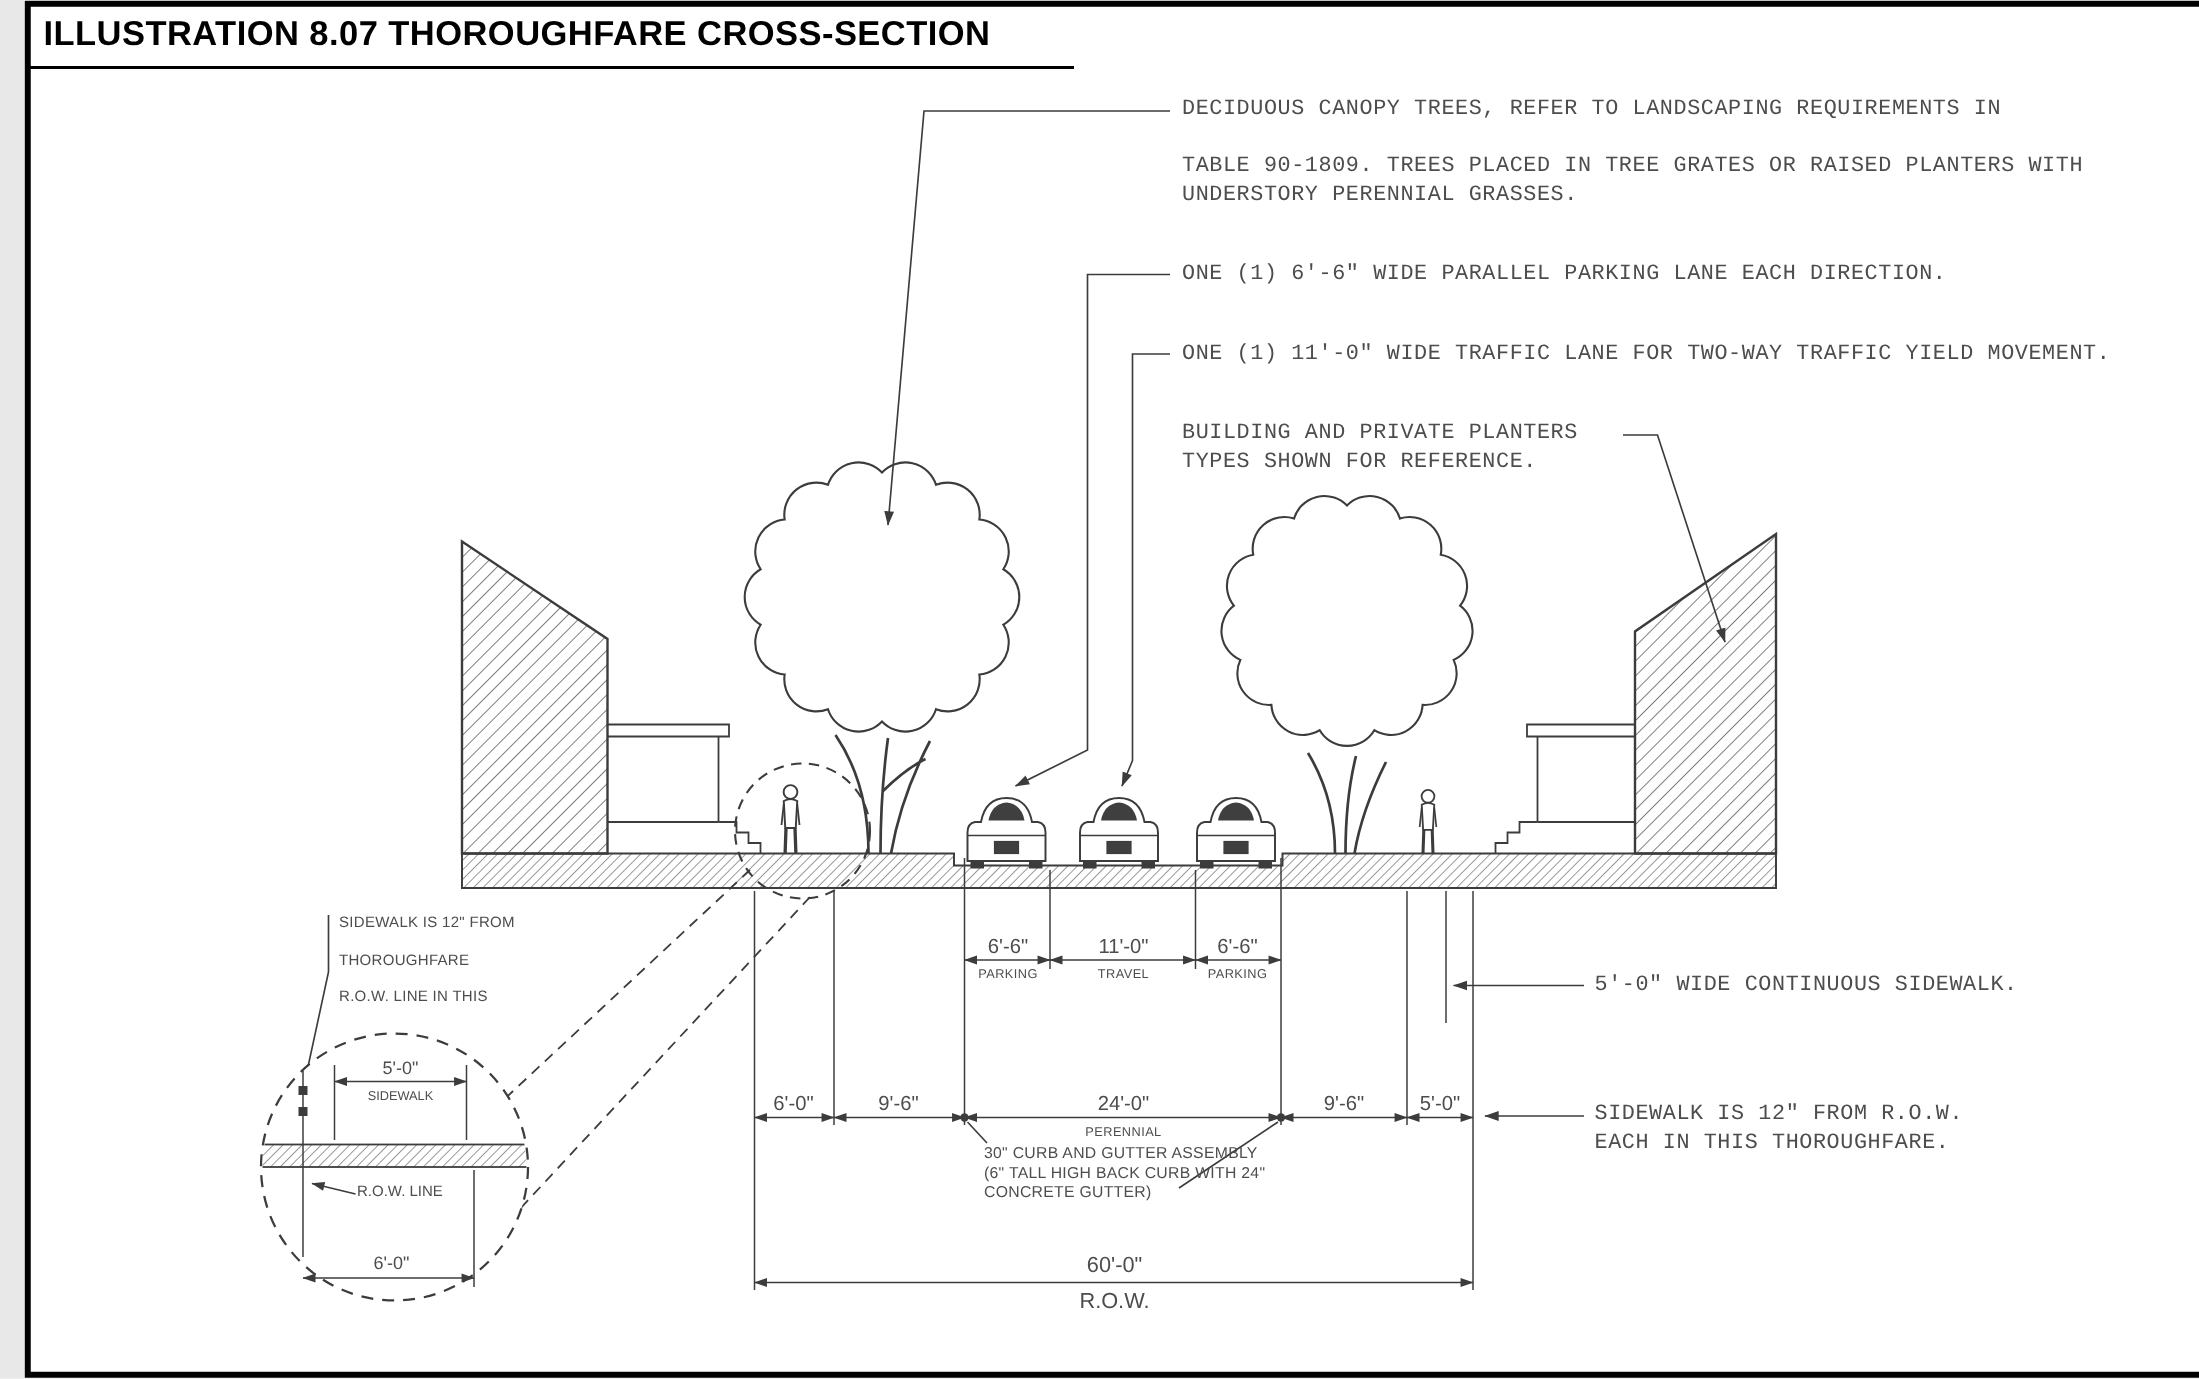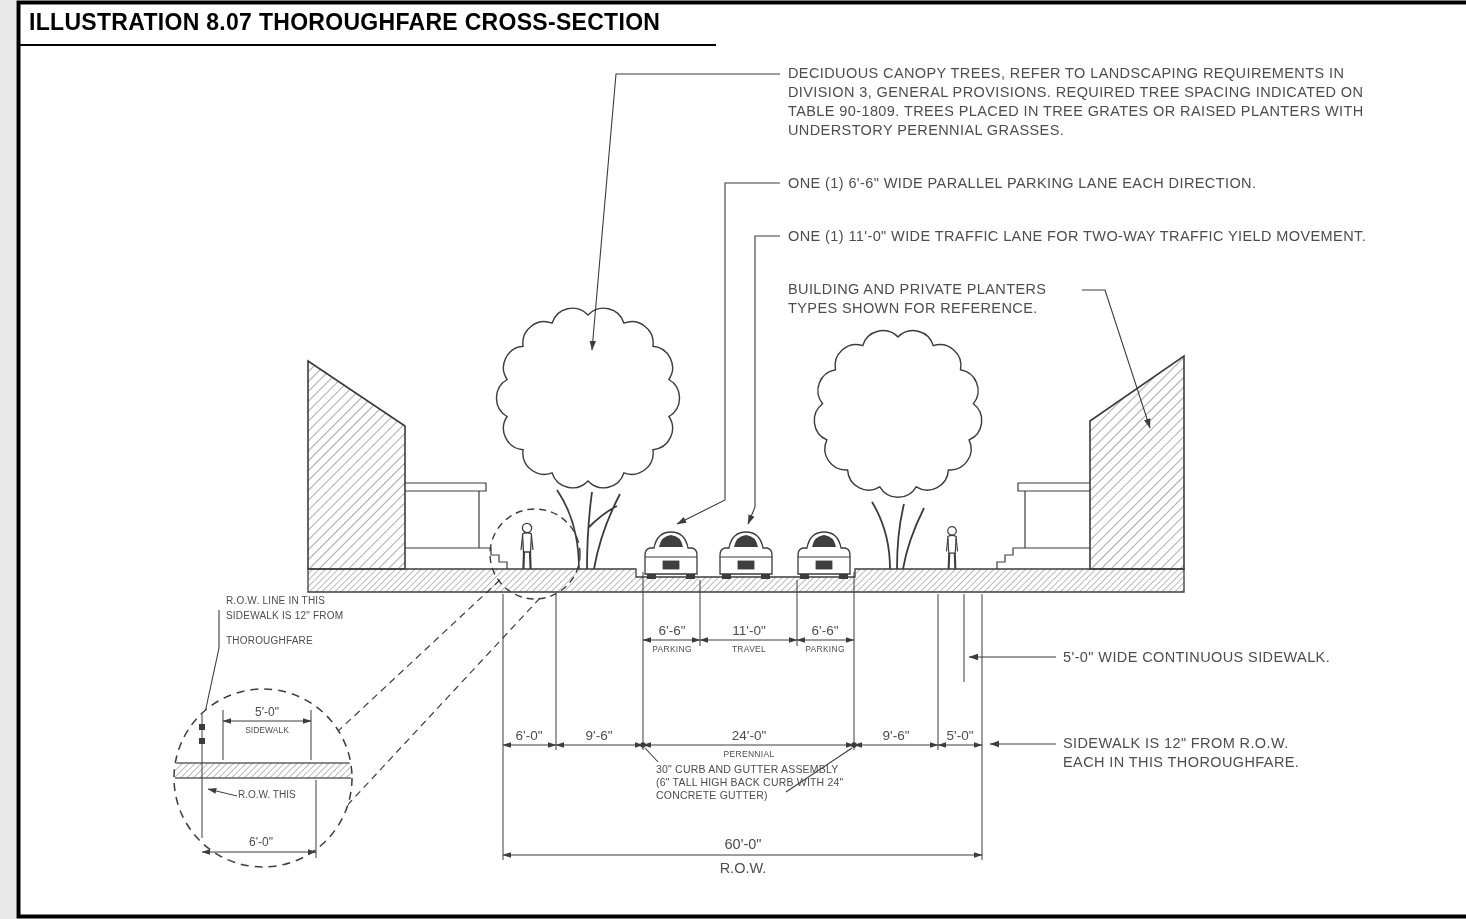--- a/index.html
+++ b/index.html
@@ -1,20 +1,20 @@
 <!DOCTYPE html>
 <html><head>
 <meta charset="utf-8">
 <style>
   html,body{margin:0;padding:0;background:#e8e8e8;}
   #stage{position:relative;width:1466px;height:919px;background:#fff;overflow:hidden;
          font-family:"Liberation Sans",sans-serif;margin-left:16px;}
   svg{position:absolute;left:0;top:0;}
   .t{position:absolute;color:#4d4d4d;white-space:nowrap;line-height:1;}
-  .cad{font-size:14.5px;letter-spacing:.4px;}
+  .cad{font-size:14.5px;letter-spacing:.4px;font-family:Liberation Mono, monospace;}
   .ttl{position:absolute;left:13px;top:9px;font-size:23px;font-weight:bold;color:#000;
        letter-spacing:.3px;white-space:nowrap;}
   .dim{font-size:13.5px;transform:translateX(-50%);}
   .dimsm{font-size:8.5px;letter-spacing:.3px;transform:translateX(-50%);text-align:right;}
   .note{font-size:10.5px;letter-spacing:.2px;}
   .tiny{font-size:10px;letter-spacing:.2px;}
   .ctr{transform:translateX(-50%);}
 </style>
 </head>
 <body>
@@ -147,39 +147,38 @@
       <line x1="300" y1="780" x2="300" y2="858"></line>
       <line x1="186" y1="852" x2="300" y2="852" marker-start="url(#arr)" marker-end="url(#arr)"></line>
       <path d="M221,796 L192,789" fill="none" marker-end="url(#arr)"></path>
     </g>
   </g>
 </svg>
 
 <div class="ttl">ILLUSTRATION 8.07 THOROUGHFARE CROSS-SECTION</div>
 
 <div class="t cad" style="left:772px;top:66px">DECIDUOUS CANOPY TREES, REFER TO LANDSCAPING REQUIREMENTS IN</div>
-<div class="t cad" style="left:772px;top:85px">DIVISION 3, GENERAL PROVISIONS. REQUIRED TREE SPACING INDICATED ON</div>
 <div class="t cad" style="left:772px;top:104px">TABLE 90-1809. TREES PLACED IN TREE GRATES OR RAISED PLANTERS WITH</div>
 <div class="t cad" style="left:772px;top:123px">UNDERSTORY PERENNIAL GRASSES.</div>
 
 <div class="t cad" style="left:772px;top:176px">ONE (1) 6'-6" WIDE PARALLEL PARKING LANE EACH DIRECTION.</div>
 <div class="t cad" style="left:772px;top:229px">ONE (1) 11'-0" WIDE TRAFFIC LANE FOR TWO-WAY TRAFFIC YIELD MOVEMENT.</div>
 <div class="t cad" style="left:772px;top:282px">BUILDING AND PRIVATE PLANTERS</div>
 <div class="t cad" style="left:772px;top:301px">TYPES SHOWN FOR REFERENCE.</div>
 
 <div class="t cad" style="left:1047px;top:650px">5'-0" WIDE CONTINUOUS SIDEWALK.</div>
 <div class="t cad" style="left:1047px;top:736px">SIDEWALK IS 12" FROM R.O.W.</div>
 <div class="t cad" style="left:1047px;top:755px">EACH IN THIS THOROUGHFARE.</div>
 
 <div class="t note" style="left:640px;top:764px">30" CURB AND GUTTER ASSEMBLY</div>
 <div class="t note" style="left:640px;top:777px">(6" TALL HIGH BACK CURB WITH 24"</div>
 <div class="t note" style="left:640px;top:790px">CONCRETE GUTTER)</div>
 
 <div class="t tiny" style="left:210px;top:611px">SIDEWALK IS 12" FROM</div>
-<div class="t tiny" style="left:210px;top:596px">R.O.W. LINE IN THIS</div>
+<div class="t tiny" style="left:210px;top:660px">R.O.W. LINE IN THIS</div>
 <div class="t tiny" style="left:210px;top:636px">THOROUGHFARE</div>
 
 <div class="t dim" style="left:656px;top:624px">6'-6"</div>
 <div class="t dimsm" style="left:656px;top:645px">PARKING</div>
 <div class="t dim" style="left:733px;top:624px">11'-0"</div>
 <div class="t dimsm" style="left:733px;top:645px">TRAVEL</div>
 <div class="t dim" style="left:809px;top:624px">6'-6"</div>
 <div class="t dimsm" style="left:809px;top:645px">PARKING</div>
 
 <div class="t dim" style="left:513px;top:729px">6'-0"</div>
@@ -187,16 +186,16 @@
 <div class="t dim" style="left:733px;top:729px">24'-0"</div>
 <div class="t dimsm" style="left:733px;top:750px">PERENNIAL</div>
 <div class="t dim" style="left:880px;top:729px">9'-6"</div>
 <div class="t dim" style="left:944px;top:729px">5'-0"</div>
 
 <div class="t ctr" style="left:727px;top:837px;font-size:14.5px">60'-0"</div>
 <div class="t ctr" style="left:727px;top:861px;font-size:14.5px">R.O.W.</div>
 
 <div class="t ctr" style="left:251px;top:706px;font-size:12px">5'-0"</div>
 <div class="t ctr" style="left:251px;top:726px;font-size:8.5px">SIDEWALK</div>
-<div class="t" style="left:222px;top:790px;font-size:10px">R.O.W. THIS</div>
+<div class="t" style="left:222px;top:790px;font-size:10px">R.O.W. LINE</div>
 <div class="t ctr" style="left:245px;top:836px;font-size:12px">6'-0"</div>
 
 </div>
 
 </body></html>

